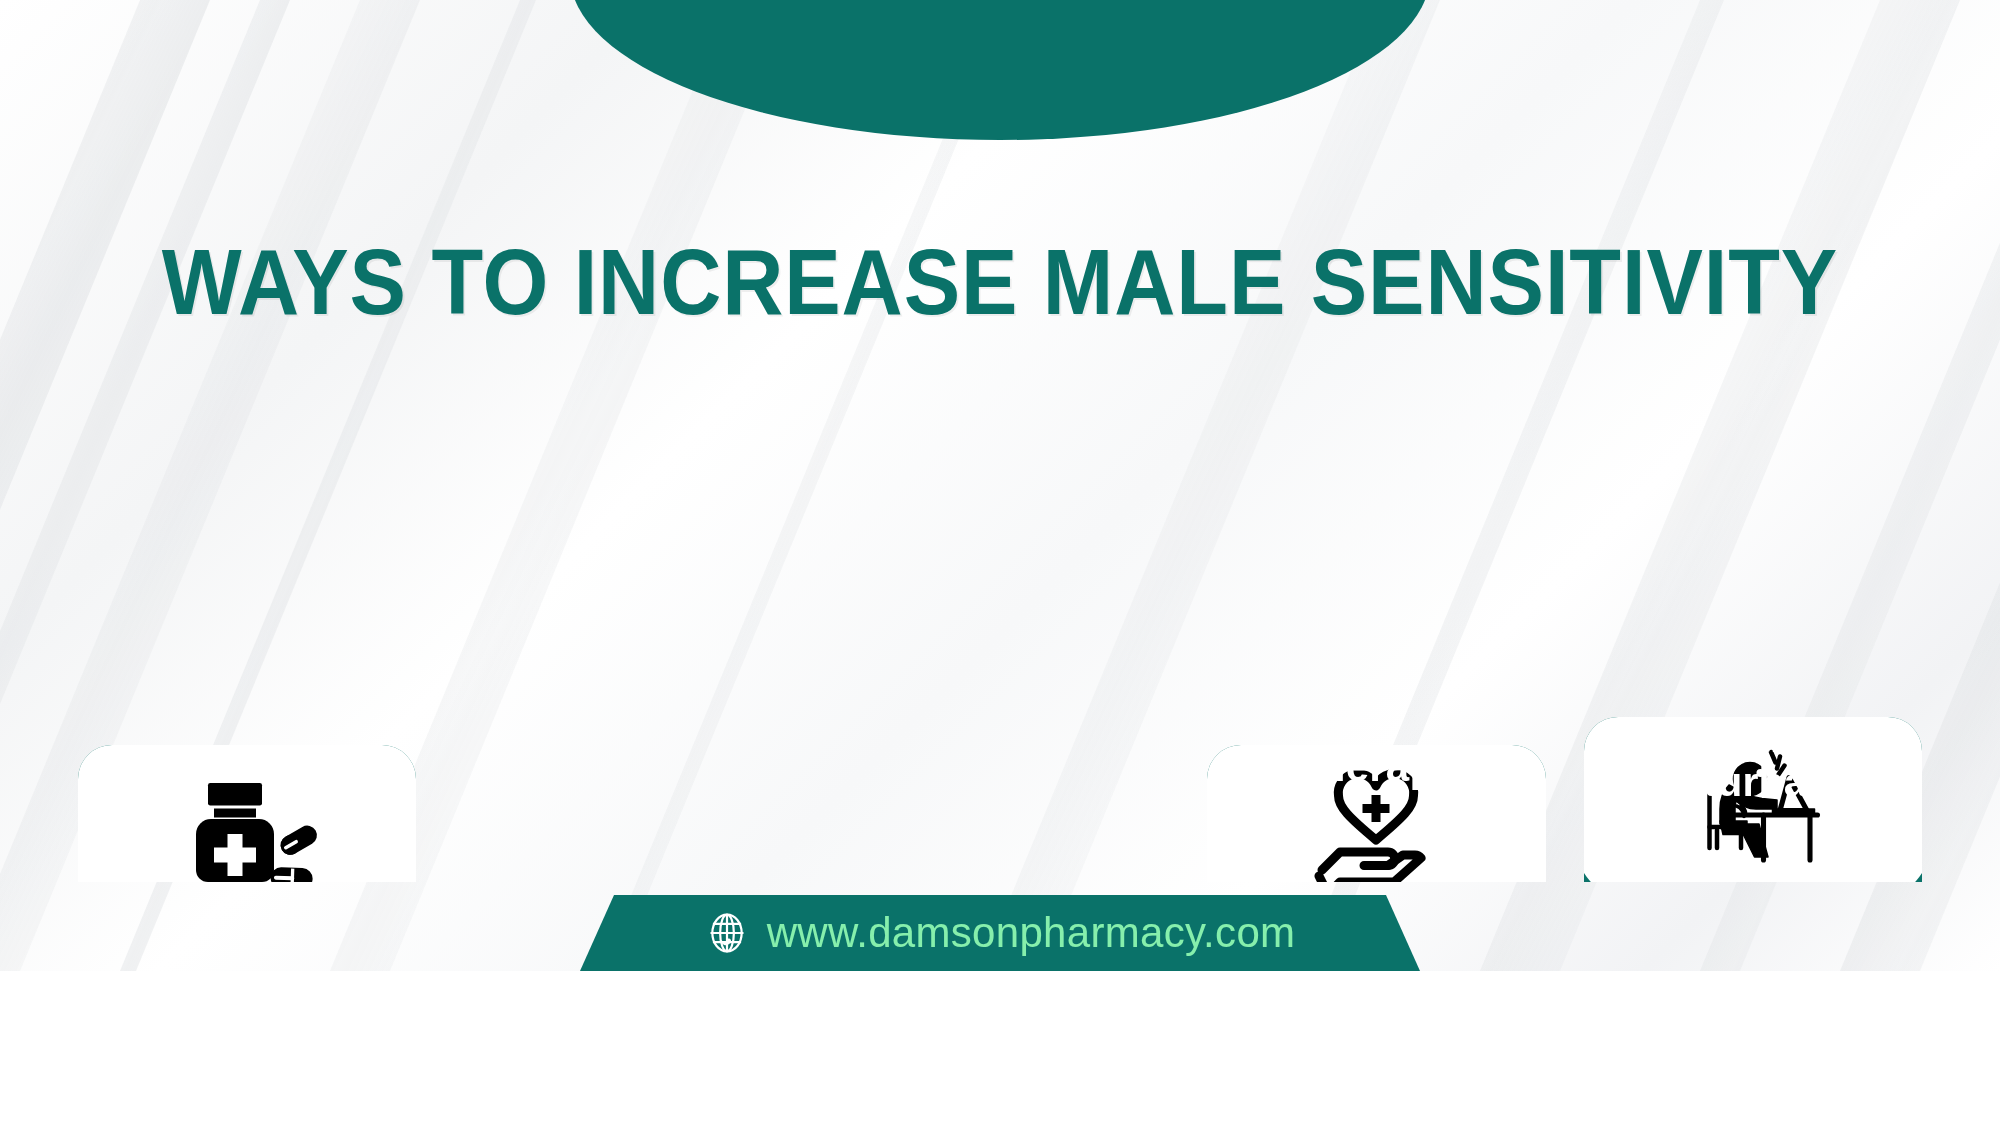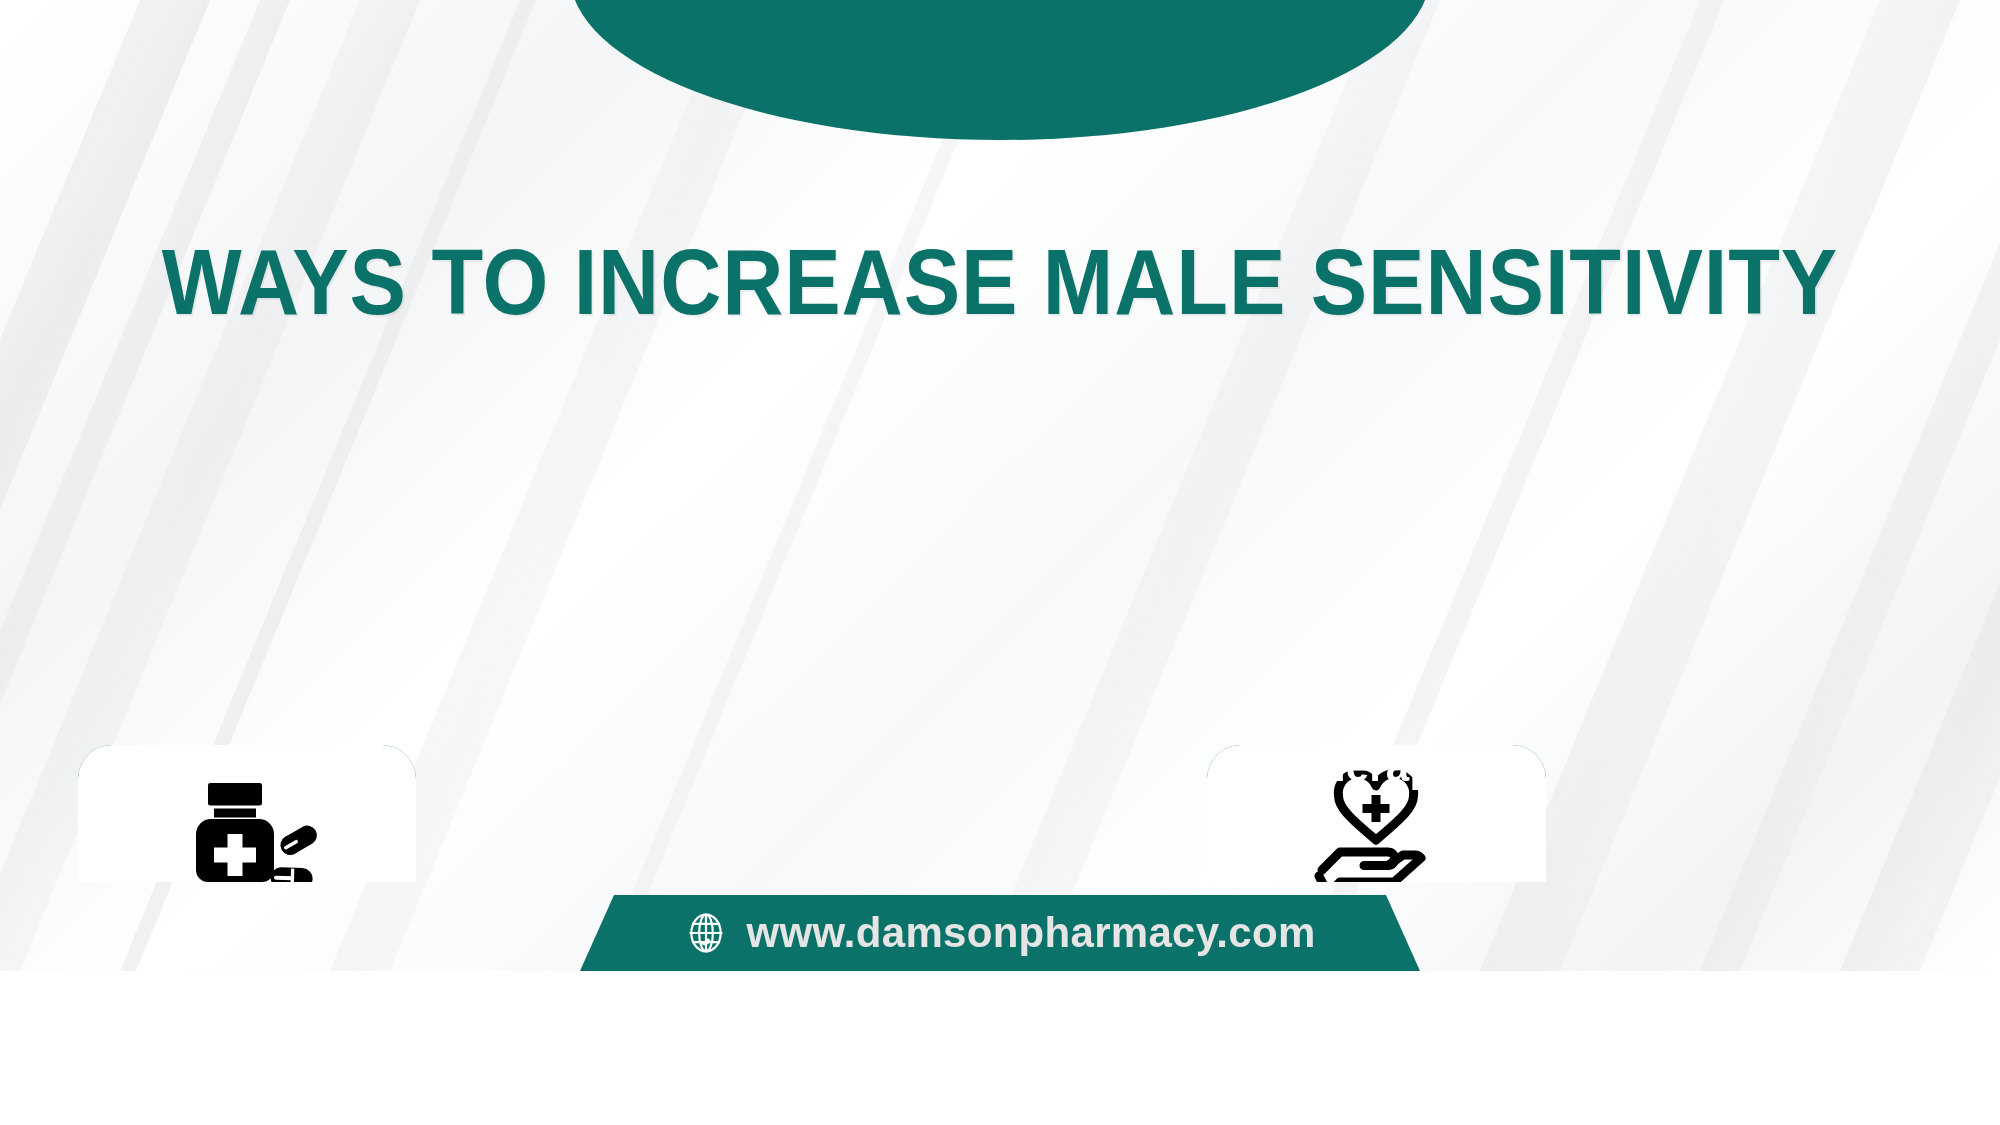--- a/index.html
+++ b/index.html
@@ -96,21 +96,21 @@
     position:absolute;left:50%;transform:translateX(-50%);
     bottom:0;width:840px;height:76px;
     background:var(--teal);
     clip-path:polygon(34px 0,806px 0,840px 76px,0 76px);
     display:flex;align-items:center;justify-content:center;
     gap:18px;
   }
   .footer .globe{width:44px;height:44px;flex:0 0 auto;}
   .footer .globe svg{display:block;width:100%;height:100%;}
   .footer .url{
-    color:#e5e5e5;font-size:42px;font-weight:700;letter-spacing:.3px;
+    color:#86efac;font-size:42px;font-weight:400;letter-spacing:.3px;
     white-space:nowrap;
   }
 </style>
 </head>
 <body style="--teal: #0a7269;">
 
 <div id="stage" style="--teal: #0a7269;">
 
   <div class="bg-base"></div>
 
@@ -307,20 +307,22 @@
             </g>
             <path d="M63 52h28v3H63z"></path>
 
             <g fill="none" stroke-width="2.4">
               <path d="M42 50c2 1 3 3 3 5"></path>
               <path d="M39 50c3 1 5 4 5 7"></path>
             </g>
           </g>
         </svg>
       </div>
+      <div class="label">Quitting
+Masturbation</div>
     </div>
 
   </div>
 
   <div class="footer">
     <span class="globe">
       <svg viewBox="0 0 48 48" xmlns="http://www.w3.org/2000/svg">
         <g fill="none" stroke="#ffffff" stroke-width="2.4">
           <ellipse cx="24" cy="24" rx="16" ry="20"></ellipse>
           <ellipse cx="24" cy="24" rx="7.5" ry="20"></ellipse>

